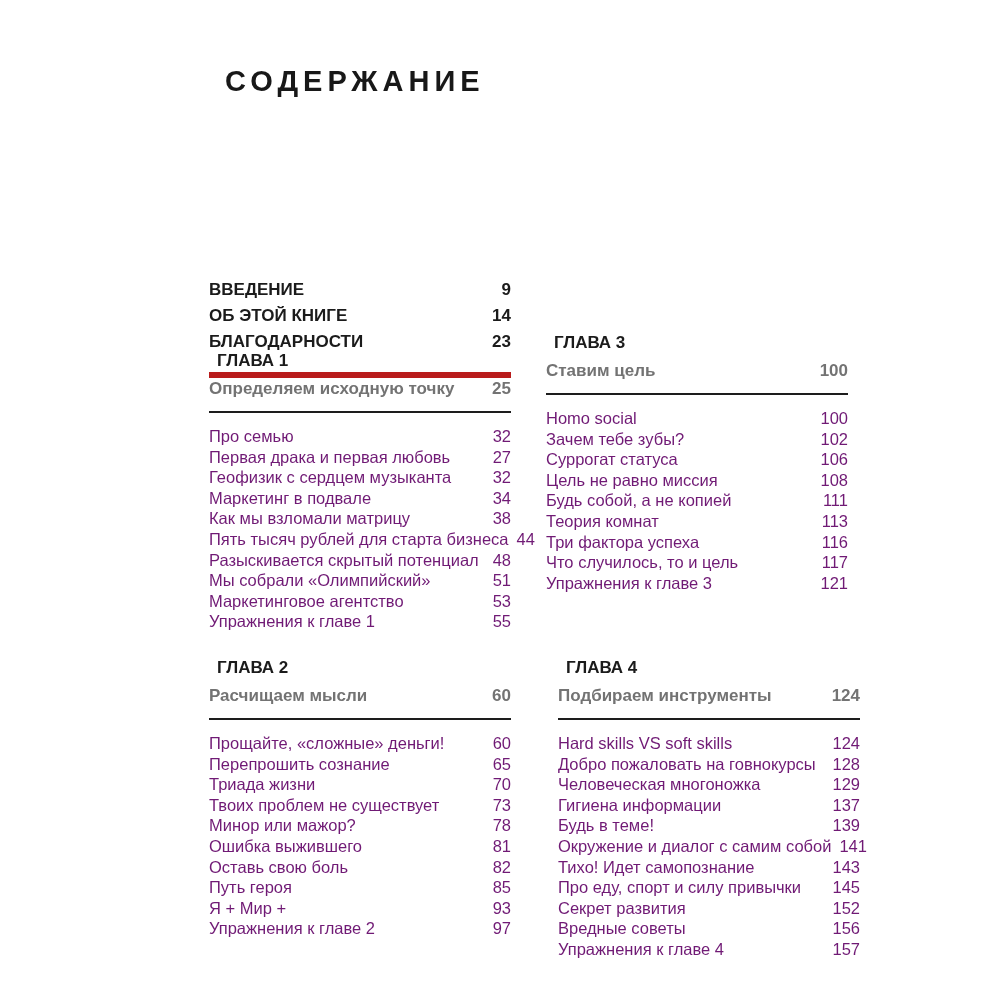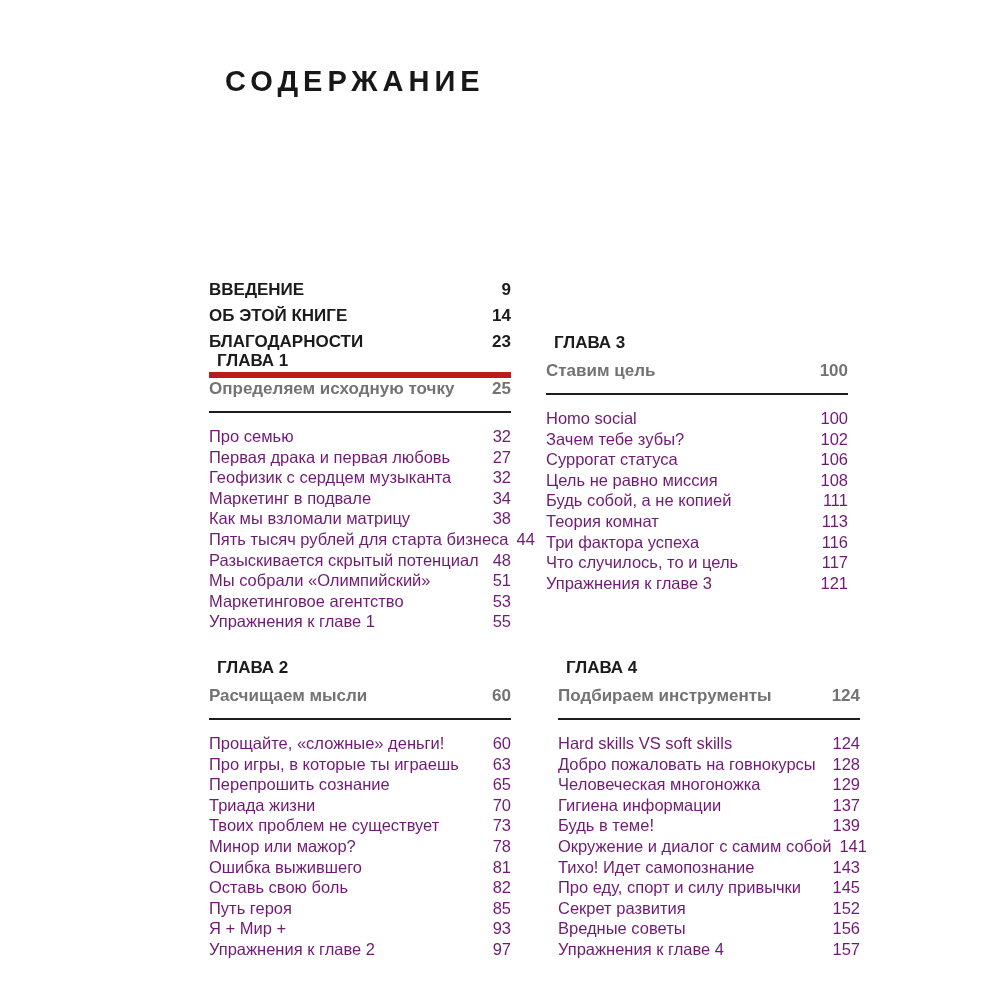--- a/index.html
+++ b/index.html
@@ -151,24 +151,20 @@
         <div class="chapter-title-row">
           <span class="entry-title">Расчищаем мысли</span>
           <span class="entry-page">60</span>
         </div>
         <div class="chapter-items">
           <div class="toc-entry">
             <span class="entry-title">Прощайте, «сложные» деньги!</span>
             <span class="entry-page">60</span>
           </div>
           <div class="toc-entry">
-            <span class="entry-title">Про игры, в которые ты играешь</span>
-            <span class="entry-page">63</span>
-          </div>
-          <div class="toc-entry">
             <span class="entry-title">Перепрошить сознание</span>
             <span class="entry-page">65</span>
           </div>
           <div class="toc-entry">
             <span class="entry-title">Триада жизни</span>
             <span class="entry-page">70</span>
           </div>
           <div class="toc-entry">
             <span class="entry-title">Твоих проблем не существует</span>
             <span class="entry-page">73</span>

